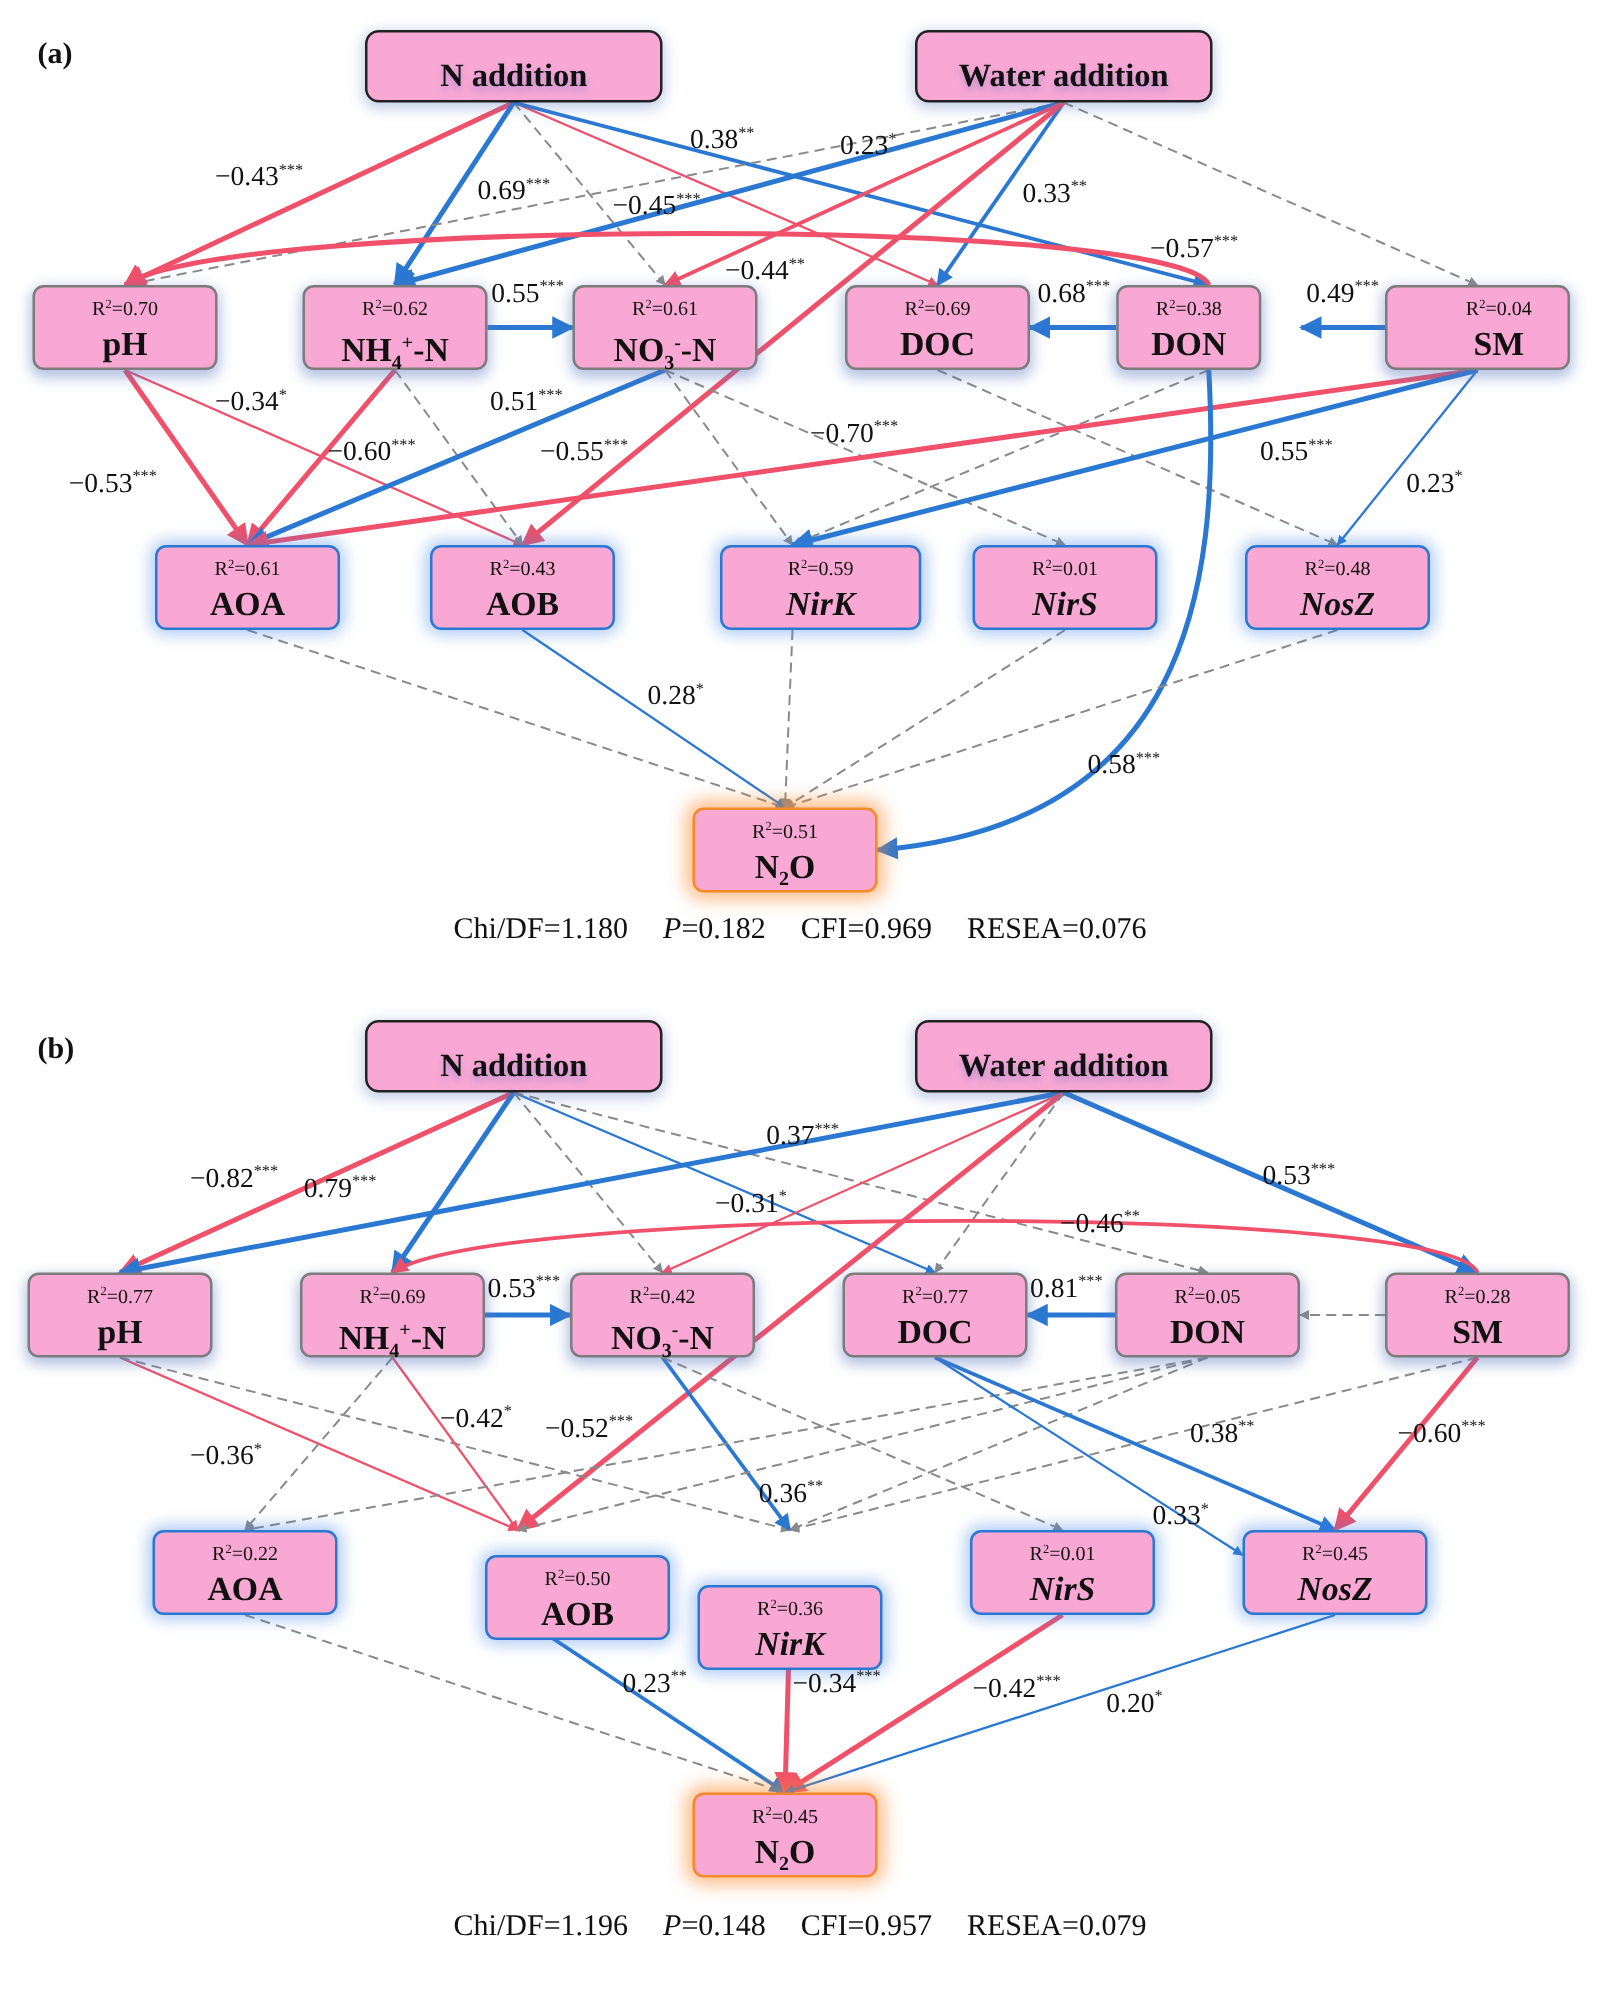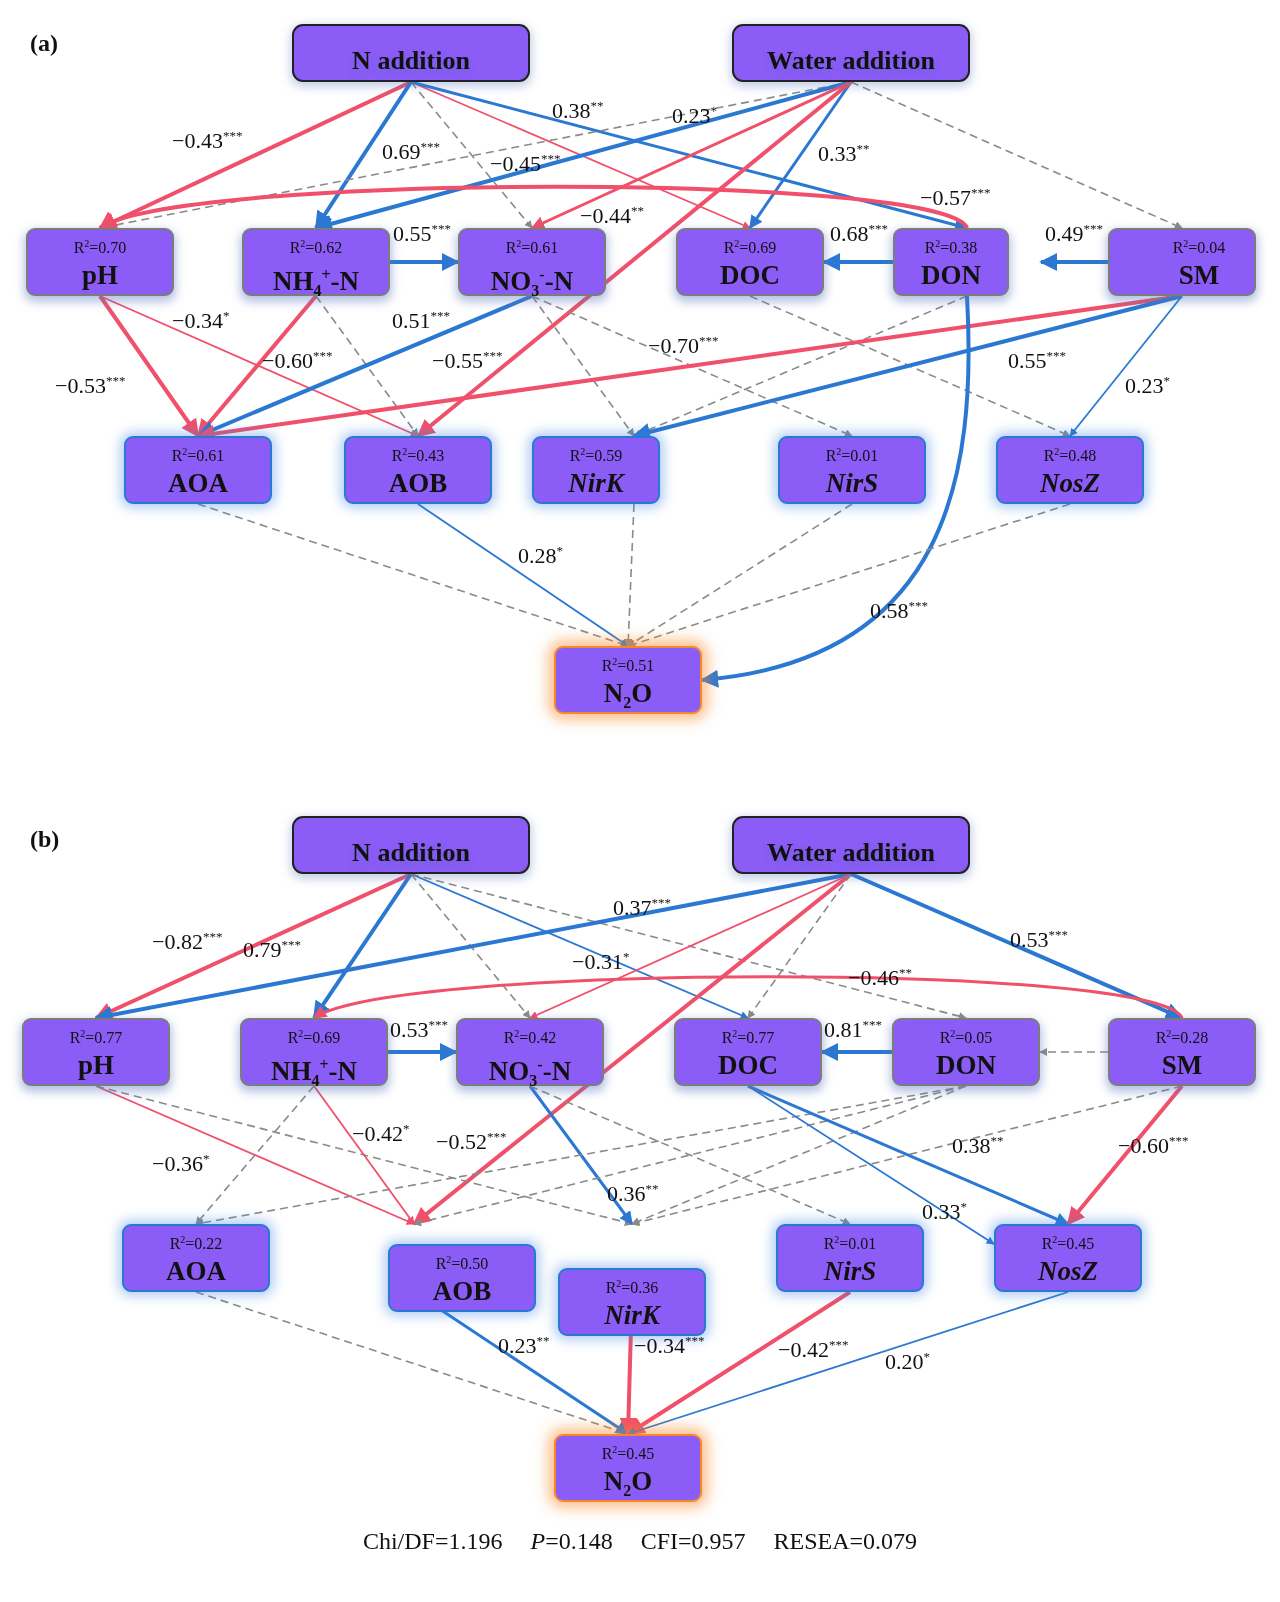--- a/index.html
+++ b/index.html
@@ -3,21 +3,21 @@
   <meta charset="utf-8">
   <style>
     html, body { margin: 0; padding: 0; background: #ffffff; }
     body { width: 1280px; height: 1602px; position: relative; overflow: hidden;
            font-family: "Liberation Serif", serif; color: #111; }
     .panel { position: absolute; left: 0; width: 1280px; height: 800px; }
     #panel-a { top: 0; }
     #panel-b { top: 796px; }
     .panel-label { position: absolute; left: 30px; top: 30px; font-weight: bold; font-size: 24px; }
     svg.edges { position: absolute; left: 0; top: 0; width: 1280px; height: 800px; overflow: visible; }
-    .node { position: absolute; box-sizing: border-box; background: #8b5cf6; border-radius: 9px;
+    .node { position: absolute; box-sizing: border-box; background: #f9a8d4; border-radius: 9px;
             text-align: center; }
     .node.grey { border: 2.5px solid #7c7c7c; box-shadow: 0 4px 10px 2px rgba(90,120,190,0.45); }
     .node.blue { border: 2.5px solid #2a78d2; box-shadow: 0 0 12px 4px rgba(60,130,230,0.40); }
     .node.orange { border: 2.5px solid #f4882a; box-shadow: 0 0 14px 6px rgba(250,140,50,0.55); }
     .node.top { border: 2.5px solid #222; box-shadow: 0 3px 10px 2px rgba(90,120,190,0.35); border-radius: 11px; }
     .node .r2 { font-size: 16px; margin-top: 5px; line-height: 18px; }
     .node .r2 sup { font-size: 10px; }
     .node .nm { font-size: 27px; font-weight: bold; line-height: 30px; margin-top: 3px; }
     .node .nm.italic { font-style: italic; }
     .node .nm sub, .node .nm sup { font-size: 16px; }
@@ -111,21 +111,21 @@
         <div class="nm">SM</div>
       </div>
       <div class="node blue" style="left: 124px; top: 436px; width: 148px; height: 68px;">
         <div class="r2">R<sup>2</sup>=0.61</div>
         <div class="nm">AOA</div>
       </div>
       <div class="node blue" style="left: 344px; top: 436px; width: 148px; height: 68px;">
         <div class="r2">R<sup>2</sup>=0.43</div>
         <div class="nm">AOB</div>
       </div>
-      <div class="node blue" style="left: 532px; top: 436px; width: 128px; height: 68px;">
+      <div class="node blue" style="left: 576px; top: 436px; width: 161px; height: 68px;">
         <div class="r2">R<sup>2</sup>=0.59</div>
         <div class="nm italic">NirK</div>
       </div>
       <div class="node blue" style="left: 778px; top: 436px; width: 148px; height: 68px;">
         <div class="r2">R<sup>2</sup>=0.01</div>
         <div class="nm italic">NirS</div>
       </div>
       <div class="node blue" style="left: 996px; top: 436px; width: 148px; height: 68px;">
         <div class="r2">R<sup>2</sup>=0.48</div>
         <div class="nm italic">NosZ</div>
@@ -151,20 +151,23 @@
       <div class="coef" style="left: 55px; top: 370px; text-align: right;"><span>−0.53</span><sup>***</sup></div>
       <div class="coef" style="left: 172px; top: 305px;"><span>−0.34</span><sup>*</sup></div>
       <div class="coef" style="left: 262px; top: 345px;"><span>−0.60</span><sup>***</sup></div>
       <div class="coef" style="left: 392px; top: 305px;"><span>0.51</span><sup>***</sup></div>
       <div class="coef" style="left: 648px; top: 330px;"><span>−0.70</span><sup>***</sup></div>
       <div class="coef" style="left: 1008px; top: 345px;"><span>0.55</span><sup>***</sup></div>
       <div class="coef" style="left: 1125px; top: 370px;"><span>0.23</span><sup>*</sup></div>
       <div class="coef" style="left: 870px; top: 595px;"><span>0.58</span><sup>***</sup></div>
       <div class="coef" style="left: 518px; top: 540px;"><span>0.28</span><sup>*</sup></div>
     </div>
+  <div class="fit" style="top:730px;">
+    <span>Chi/DF=1.180</span><span><i>P</i><b style="font-weight:normal">=0.182</b></span><span>CFI=0.969</span><span>RESEA=0.076</span>
+  </div>
 </div>
 
 <div class="panel" id="panel-b">
   <div class="panel-label">(b)</div>
   <svg class="edges">
       <defs>
         <marker id="arr-b-pos" viewBox="0 0 10 10" refX="9" refY="5" markerWidth="4.5" markerHeight="4.5" markerUnits="strokeWidth" orient="auto">
           <path d="M0,0 L10,5 L0,10 z" fill="#2a78d2"></path>
         </marker>
         <marker id="arr-b-neg" viewBox="0 0 10 10" refX="9" refY="5" markerWidth="4.5" markerHeight="4.5" markerUnits="strokeWidth" orient="auto">

